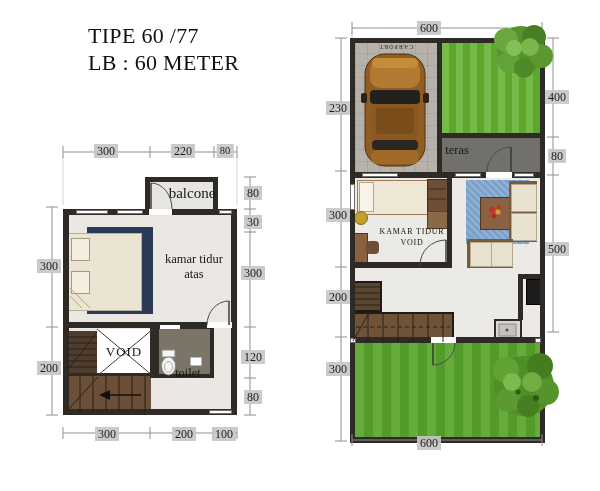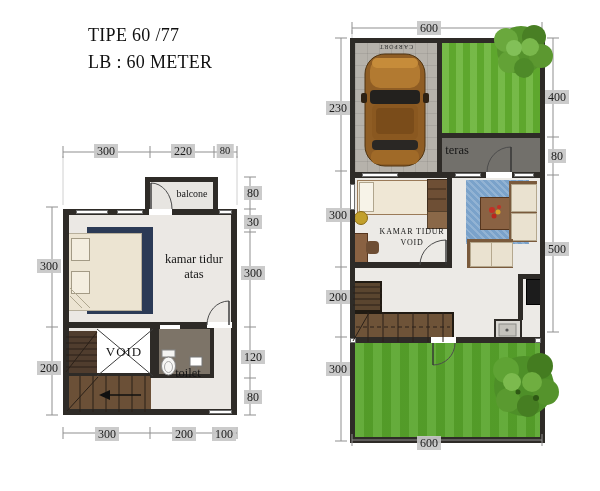--- a/index.html
+++ b/index.html
@@ -5,21 +5,21 @@
   html,body{margin:0;padding:0;background:#fff;}
   #canvas{position:relative;width:600px;height:491px;background:#ffffff;
           font-family:"Liberation Serif","DejaVu Serif",serif;overflow:hidden;}
   .abs{position:absolute;}
   .w{position:absolute;background:#2e2b27;}
   .g{position:absolute;background:#ffffff;}
   .win{position:absolute;background:#ffffff;border:1px solid #6f6f6f;box-sizing:border-box;}
   .chip{position:absolute;transform:translate(-50%,-50%);background:rgba(199,199,199,.93);
         color:#1b1b1b;font-size:12px;line-height:14px;padding:0 3px;white-space:nowrap;z-index:30;}
   .lbl{position:absolute;transform:translate(-50%,-50%);color:#161616;white-space:nowrap;z-index:30;}
-  .title{position:absolute;left:88px;top:22px;font-size:18px;line-height:27px;
+  .title{position:absolute;left:88px;top:22px;font-size:22px;line-height:27px;
          color:#101010;letter-spacing:.3px;}
   .floor{position:absolute;background:#ebe8e4;}
   .toilet-room{position:absolute;left:155px;top:325px;width:59px;height:53px;
                border:4px solid #2e2b27;background:#7d7468;box-sizing:border-box;}
   .carport{position:absolute;background:#b6b2ab;
     background-image:repeating-linear-gradient(0deg,rgba(0,0,0,.07) 0 1px,transparent 1px 12px),
                      repeating-linear-gradient(90deg,rgba(0,0,0,.07) 0 1px,transparent 1px 12px);}
   .lawn{position:absolute;background:#63b02f;
     background-image:repeating-linear-gradient(90deg,rgba(255,255,255,.12) 0 7px,rgba(0,0,0,.05) 7px 14px);}
   .garden{position:absolute;background:#58a52b;
@@ -235,21 +235,21 @@
       <circle cx="512" cy="382" r="9" fill="#7cba4e"></circle>
       <circle cx="536" cy="398" r="3" fill="#2e5814"></circle>
       <circle cx="518" cy="392" r="2.5" fill="#2e5814"></circle>
     </g>
 
     <g stroke="#3f2d1d" stroke-width="1">
       <path d="M428,189 H446 M428,199 H446" fill="none"></path>
     </g>
   </svg>
 
-  <div class="lbl" style="left:192px;top:193px;font-size:10px;">balcone</div>
+  <div class="lbl" style="left:192px;top:193px;font-size:15px;">balcone</div>
   <div class="lbl" style="left:194px;top:259px;font-size:12.5px;">kamar tidur</div>
   <div class="lbl" style="left:194px;top:274px;font-size:12.5px;text-align:right;">atas</div>
   <div class="lbl" style="left:124px;top:352px;font-size:13px;letter-spacing:1px;">VOID</div>
   <div class="lbl" style="left:188px;top:341px;font-size:12.5px;margin-top:32px;">toilet</div>
   <div class="lbl" style="left:396px;top:47px;font-size:6px;letter-spacing:1px;transform:translate(-50%,-50%) rotate(180deg);color:#2e2e2e;">CARPORT</div>
   <div class="lbl" style="left:457px;top:150px;font-size:12.5px;">teras</div>
   <div class="lbl" style="left:412px;top:231px;font-size:8px;letter-spacing:.8px;">KAMAR TIDUR</div>
   <div class="lbl" style="left:412px;top:242px;font-size:8px;letter-spacing:.8px;">VOID</div>
 
   <div class="chip" style="left:106px;top:151px;">300</div>

